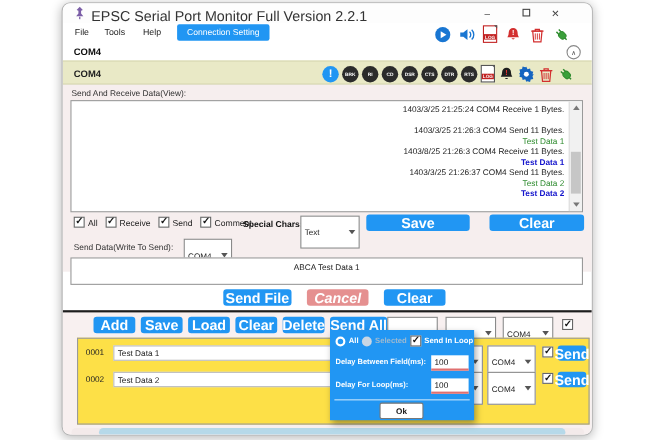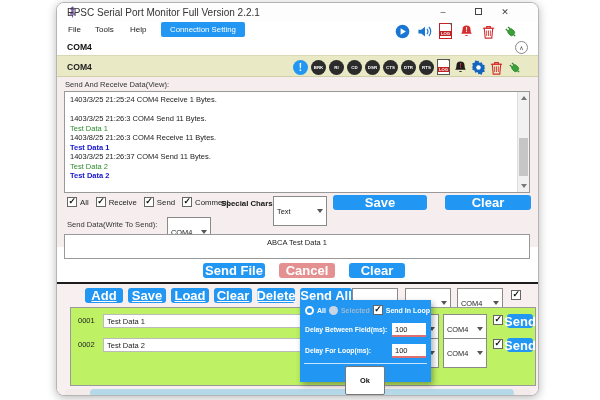--- a/index.html
+++ b/index.html
@@ -3,21 +3,21 @@
 <meta charset="utf-8">
 <style>
   html,body{margin:0;padding:0;background:#fff;width:600px;height:400px;overflow:hidden;
     font-family:"Liberation Sans",sans-serif;-webkit-font-smoothing:antialiased;}
   *{box-sizing:border-box;}
   .window{position:absolute;left:56px;top:2px;width:483px;height:394px;background:#fff;
     border:1px solid #b5b5b5;border-radius:8px;box-shadow:0 2px 10px rgba(0,0,0,.28);overflow:hidden;}
   
   .titlebar{position:absolute;left:0;top:0;width:100%;height:18px;background:#fdfdfd;}
   .app-icon{position:absolute;left:9px;top:2px;width:13px;height:13px;}
-  .title{position:absolute;left:10px;top:4px;font-size:10px;color:#333;white-space:nowrap;}
+  .title{position:absolute;left:26px;top:4px;font-size:13px;color:#333;white-space:nowrap;}
   .wc{position:absolute;top:1px;width:16px;height:15px;display:flex;align-items:center;justify-content:center;
     font-size:9px;color:#444;cursor:pointer;}
   .wc.min{left:378px;} .wc.max{left:413px;} .wc.close{left:440px;}
   .maxbox{width:7px;height:7px;border:1px solid #444;display:block;}
   
   .menubar{position:absolute;left:0;top:18px;width:100%;height:19px;background:#fff;}
   .menu-item{position:absolute;top:4px;font-size:8px;color:#222;cursor:pointer;}
   .mi-file{left:11px;} .mi-tools{left:38px;} .mi-help{left:73px;}
   .conn-btn{position:absolute;left:104px;top:1px;height:15px;padding:0 9px;background:#2196f3;color:#fff;
     font-size:7.8px;display:flex;align-items:center;border-radius:2px;cursor:pointer;white-space:nowrap;}
@@ -40,21 +40,21 @@
   .logdoc{width:13px;height:16px;background:#fff;border:1px solid #555;position:relative;display:flex;
     align-items:flex-end;justify-content:center;cursor:pointer;}
   .logdoc i{position:absolute;right:-1px;top:-1px;width:0;height:0;border-left:3px solid transparent;border-top:3px solid #555;}
   .logdoc span{font-style:normal;background:#c22222;color:#fff;font-size:4.2px;font-weight:bold;padding:0 1px;margin-bottom:2px;}
   .kh-icons .ic{width:15px;height:15px;display:block;cursor:pointer;}
   
   .content{position:absolute;left:0;top:74px;width:100%;height:170px;background:#f6eeee;}
   .dv-label{position:absolute;left:8px;top:3px;font-size:7.6px;color:#333;}
   .databox{position:absolute;left:7px;top:14px;width:466px;height:102px;background:#fff;border:1px solid #999;
     padding:3px 16px 3px 5px;overflow:hidden;}
-  .dl{font-size:7.5px;line-height:9.5px;min-height:9.5px;color:#1a1a1a;white-space:nowrap;}
+  .dl{font-size:7.5px;line-height:9.5px;min-height:9.5px;color:#1a1a1a;white-space:nowrap;text-align:right;}
   .dl.g{color:#2e8b2e;}
   .dl.b{color:#1414cc;font-weight:bold;}
   .vscroll{position:absolute;right:0;top:0;bottom:0;width:12px;background:#f1f1f1;border-left:1px solid #ddd;}
   .vs-up,.vs-dn{position:absolute;left:3px;width:0;height:0;border-left:3px solid transparent;border-right:3px solid transparent;}
   .vs-up{top:4px;border-bottom:4px solid #777;}
   .vs-dn{bottom:4px;border-top:4px solid #777;}
   .vs-thumb{position:absolute;left:1px;top:46px;width:9px;height:38px;background:#c6c6c6;cursor:grab;}
   .cb{width:10px;height:10px;background:#fff;border:1px solid #666;position:relative;display:inline-block;
     flex:none;cursor:pointer;}
   .cb.checked::after{content:"✓";position:absolute;left:0.5px;top:-2.5px;font-size:9px;color:#111;font-weight:bold;}
@@ -70,32 +70,32 @@
   .bbtn{display:flex;align-items:center;justify-content:center;background:#2196f3;color:#fff;font-size:13px;
     font-weight:bold;height:15px;border-radius:3px;cursor:pointer;white-space:nowrap;}
   .fr-save{position:absolute;left:276px;top:118px;width:94px;}
   .fr-clear{position:absolute;left:388px;top:118px;width:86px;}
   .sd-label{position:absolute;left:10px;top:143px;font-size:7.6px;color:#333;}
   .sd-sel{position:absolute;left:110px;top:140px;width:44px;}
   .sendbox{position:absolute;left:7px;top:157px;width:466px;height:25px;background:#fff;border:1px solid #999;
     font-size:7.5px;padding:3px 4px;resize:none;font-family:inherit;color:#222;outline:none;text-align:center;}
   .cbtn-row{position:absolute;left:0;top:186px;width:100%;height:15px;}
   .btn-sendfile{position:absolute;left:146px;width:62px;}
-  .btn-cancel{position:absolute;left:222px;width:56px;background:#e59090;}
+  .btn-cancel{position:absolute;left:222px;width:56px;background:#e59090;font-style:italic;}
   .btn-cclear{position:absolute;left:292px;width:56px;}
   
   .bpanel{position:absolute;left:0;top:279px;width:100%;height:115px;background:#f8f0f0;border-top:2px solid #1d1d1d;}
   .bp-buttons{position:absolute;left:28px;top:4px;display:flex;gap:5px;}
-  .bp-buttons .bbtn{width:38px;text-decoration:underline;}
+  .bp-buttons .bbtn{width:38px;}
   .bp-buttons .bbtn.wide{width:52px;}
   .bp-sel-mode{position:absolute;left:295px;top:4px;width:46px;}
   .bp-sel-fmt{position:absolute;left:348px;top:4px;width:46px;}
   .bp-sel-port{position:absolute;left:400px;top:4px;width:46px;}
   .bp-cb{position:absolute;left:454px;top:6px;}
-  .rowsbox{position:absolute;left:13px;top:23px;width:466px;height:79px;background:#bef264;border:1px solid #9a9a9a;}
+  .rowsbox{position:absolute;left:13px;top:23px;width:466px;height:79px;background:#fde047;border:1px solid #9a9a9a;}
   .srow{position:absolute;left:0;width:100%;height:16px;}
   .srow.r1{top:5px;} .srow.r2{top:29px;}
   .srow .idx{position:absolute;left:7px;top:3px;font-size:7.5px;color:#222;}
   .srow .rinput{position:absolute;left:32px;top:1px;width:290px;height:14px;background:#fff;border:1px solid #bbb;
     font-size:7.5px;padding:0 3px;color:#222;outline:none;}
   .srow .sel.fmt{position:absolute;left:328px;top:1px;width:40px;}
   .srow .sel.prt{position:absolute;left:372px;top:1px;width:44px;}
   .srow .cb{position:absolute;left:422px;top:2px;}
   .srow .bbtn{position:absolute;left:436px;top:1px;width:26px;height:14px;}
   .hscroll{position:absolute;left:8px;top:105px;width:466px;height:8px;background:#f3eaea;border-radius:4px;}
@@ -107,21 +107,21 @@
   .radio-ring{width:9px;height:9px;border:2px solid #fff;border-radius:50%;flex:none;cursor:pointer;}
   .radio-solid{width:9px;height:9px;background:#c8d6e4;border-radius:50%;flex:none;cursor:pointer;}
   .pp-row1 .lab-w{font-size:7px;font-weight:bold;color:#fff;}
   .pp-row1 .lab-d{font-size:7px;font-weight:bold;color:#9db9d0;}
   .pp-field{position:absolute;left:5px;width:121px;height:14px;}
   .pp-f1{top:23px;} .pp-f2{top:44px;}
   .pp-field .plab{position:absolute;left:0;top:3px;font-size:6.8px;font-weight:bold;color:#fff;white-space:nowrap;}
   .pinput{position:absolute;right:0;top:0;width:34px;height:14px;background:#fff;border:none;
     border-bottom:2px solid #e07070;font-size:7.5px;padding:0 3px;color:#111;outline:none;}
   .pp-div{position:absolute;left:4px;right:4px;top:63px;height:1px;background:rgba(255,255,255,.75);}
-  .pp-ok{position:absolute;left:45px;top:66px;width:40px;height:29px;background:#fff;border:1px solid #777;
+  .pp-ok{position:absolute;left:45px;top:66px;width:40px;height:15px;background:#fff;border:1px solid #777;
     border-radius:2px;display:flex;align-items:center;justify-content:center;font-size:7.4px;font-weight:bold;
     color:#111;cursor:pointer;}
 </style>
 </head>
 <body>
 
 <div class="window">
 
   <div class="titlebar">
     <svg class="app-icon" viewBox="0 0 16 16">

